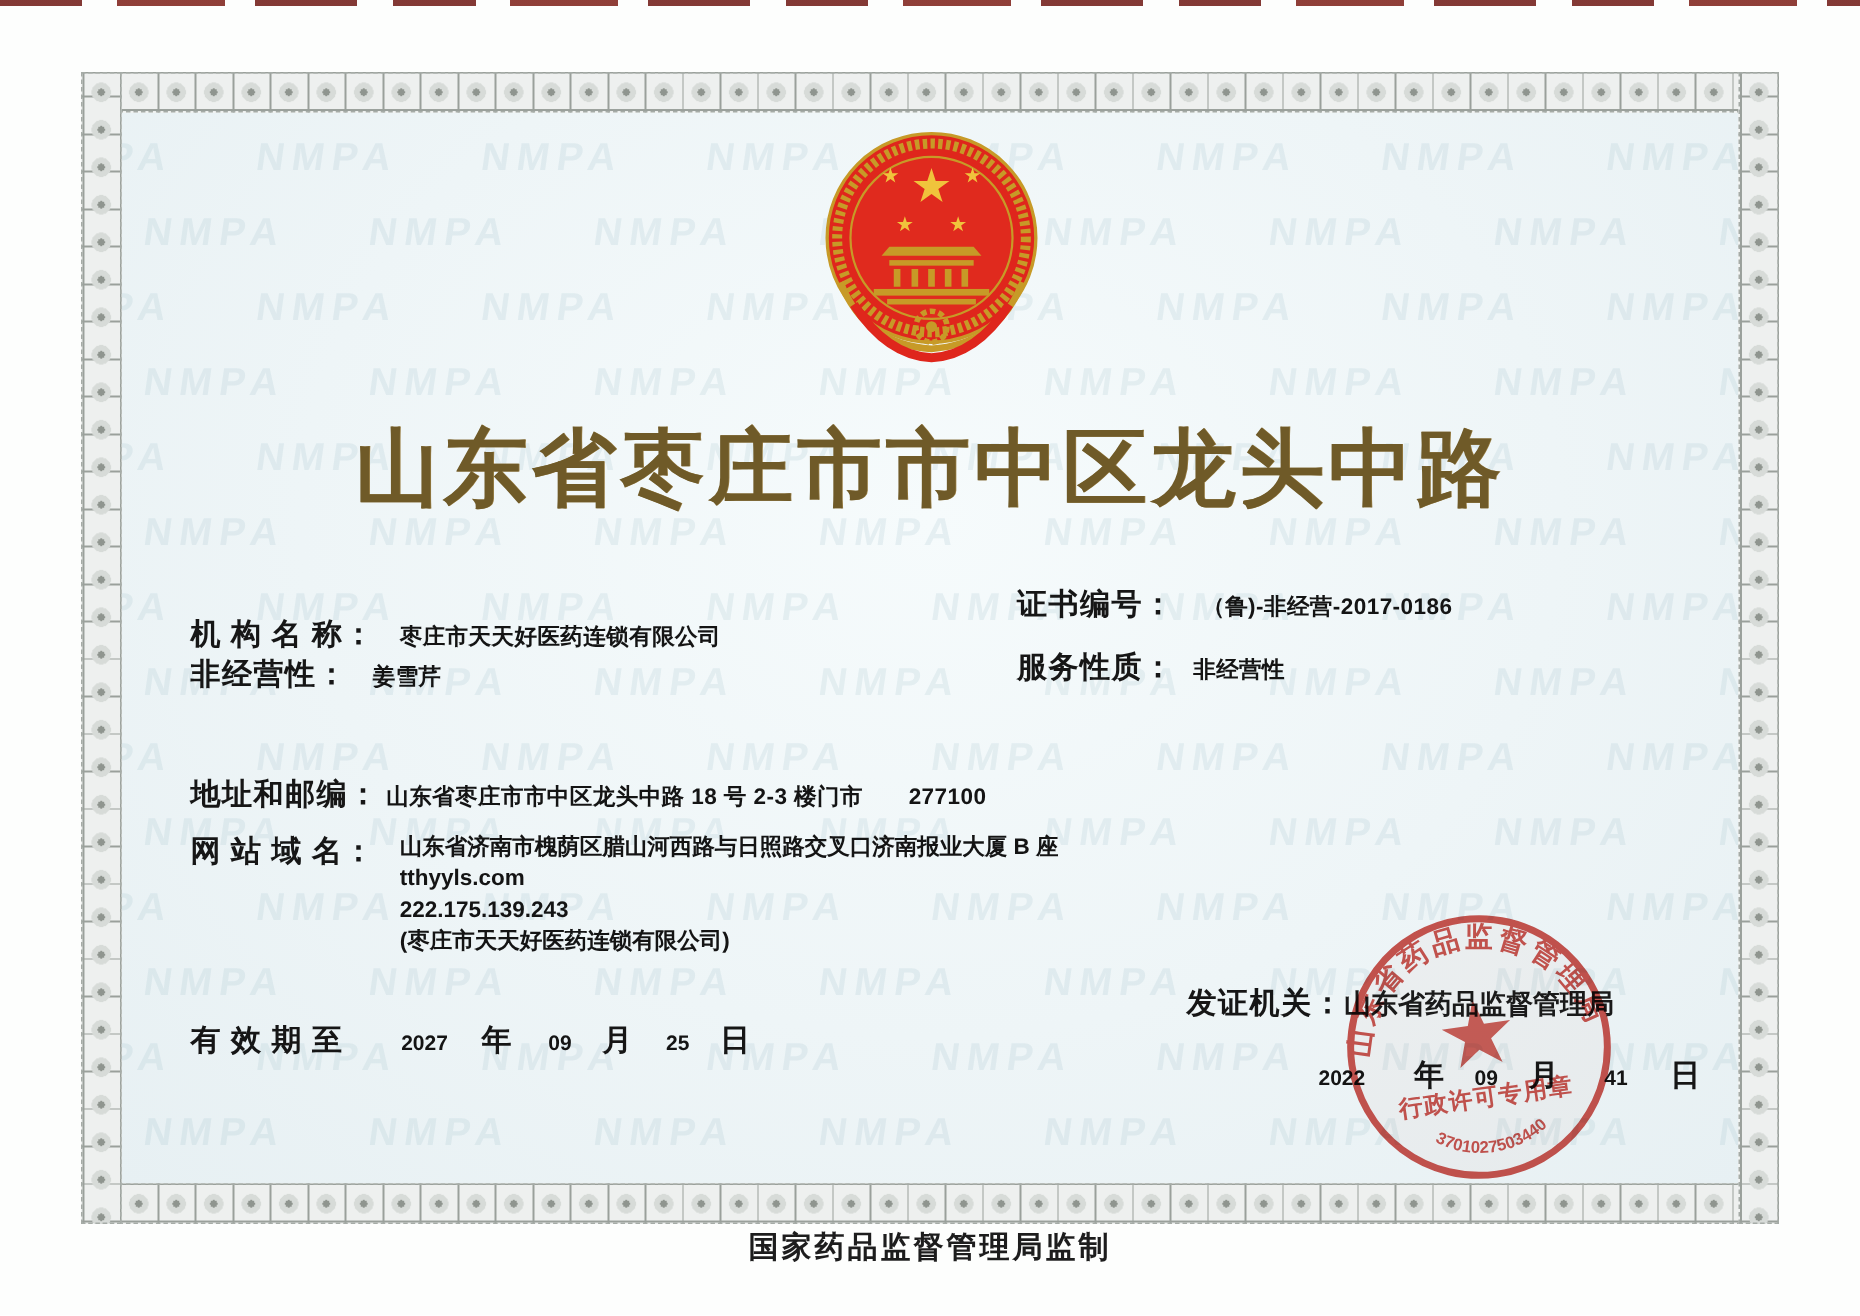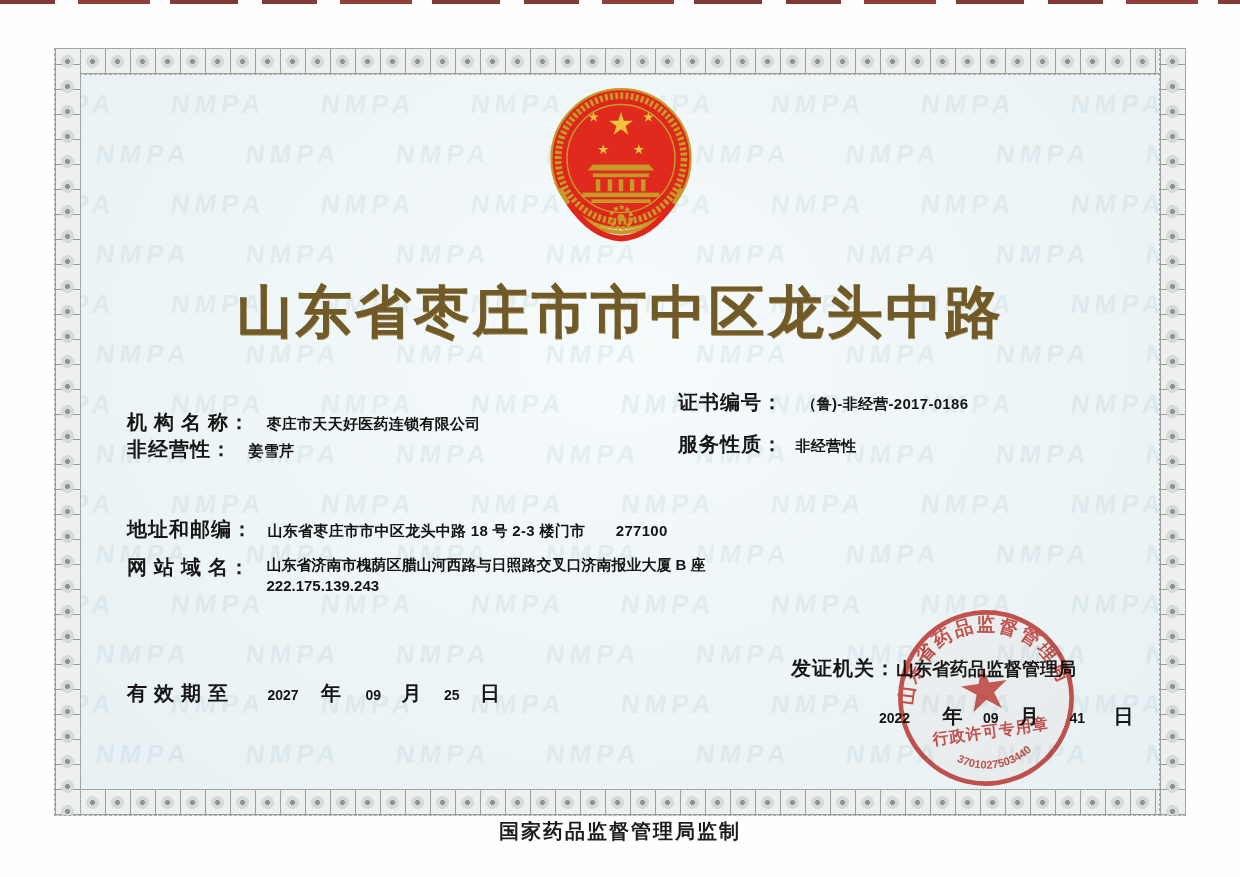--- a/index.html
+++ b/index.html
@@ -246,29 +246,31 @@
     </div>
 
     <div class="row" style="left:46px; top:361px;">
       <span class="lbl">非经营性：</span>
       <span class="val" style="margin-left:12px;">姜雪芹</span>
     </div>
 
 
     <div class="row" style="left:46px; top:441px;">
       <span class="lbl">地址和邮编：</span>
-      <span class="val" style="margin-left:10px;">山东省枣庄市市中区龙头中路 18 号 2-3 楼门市</span>
+      <span class="val" style="margin-left:0;">山东省枣庄市市中区龙头中路 18 号 2-3 楼门市</span>
       <span class="val postcode">277100</span>
     </div>
 
     <div class="row" style="left:46px; top:479px;">
       <span class="lbl" style="vertical-align:top;">网 站 域 名：</span>
       <span style="display:inline-block; margin-left:12px; vertical-align:top;">
         <div class="val-line">山东省济南市槐荫区腊山河西路与日照路交叉口济南报业大厦 B 座</div>
+        <div class="val-line">tthyyls.com</div>
         <div class="val-line">222.175.139.243</div>
+        <div class="val-line">(枣庄市天天好医药连锁有限公司)</div>
       </span>
     </div>
 
     <div class="row" style="left:597px; top:314px;">
       <span class="lbl">证书编号：</span>
       <span class="val" style="margin-left:14px;">（鲁)-非经营-2017-0186</span>
     </div>
 
     <div class="row" style="left:597px; top:356px;">
       <span class="lbl">服务性质：</span>

